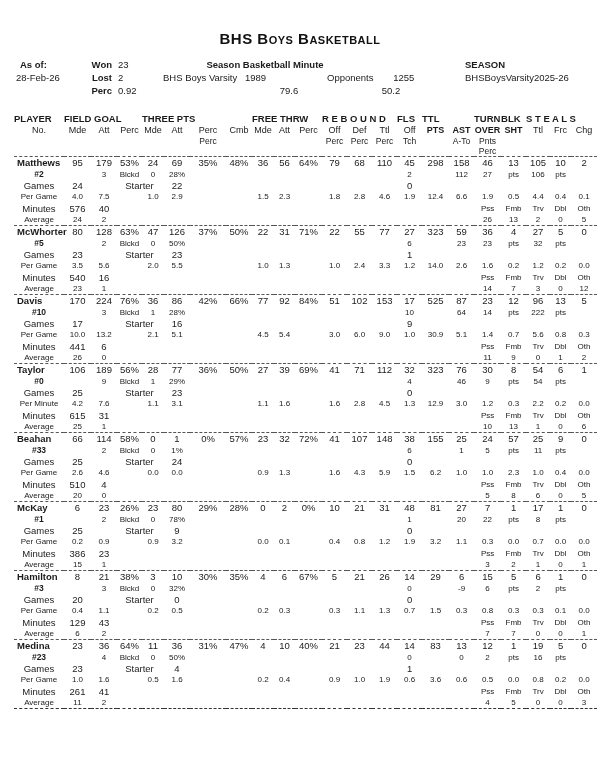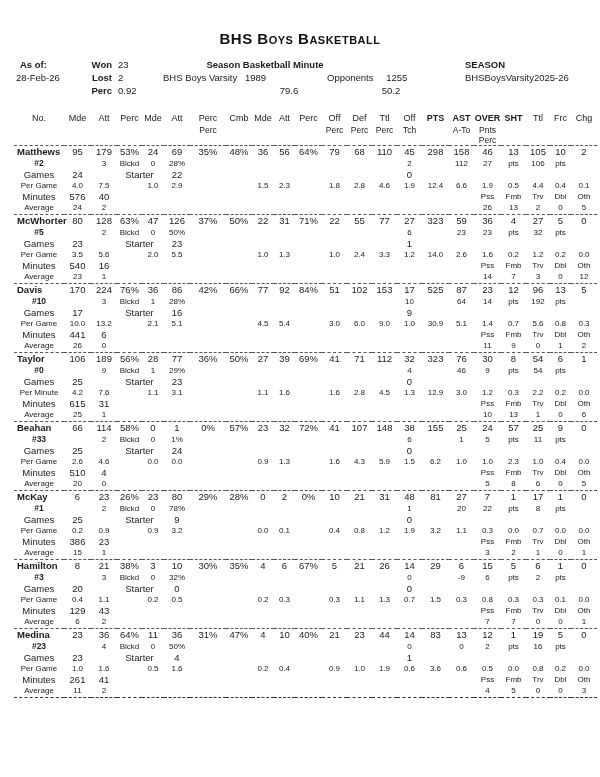--- a/index.html
+++ b/index.html
@@ -65,21 +65,21 @@
       <span class="val">0.92</span>
     </div>
 
     <div class="abs b ctr" style="left:150px;top:0;width:230px;">Season Basketball Minute</div>
     <div class="abs" style="left:163px;top:13px;">
       <span>BHS Boys Varsity</span>
       <span style="margin-left:5px;">1989</span>
     </div>
     <div class="abs" style="left:327px;top:13px;">
       <span>Opponents</span>
-      <span style="margin-left:10px;">1255</span>
+      <span style="margin-left:17px;">1255</span>
     </div>
     <div class="abs ctr" style="left:268px;top:26px;width:42px;">79.6</div>
     <div class="abs ctr" style="left:370px;top:26px;width:42px;">50.2</div>
 
     <div class="abs b" style="left:465px;top:0;">SEASON</div>
     <div class="abs" style="left:465px;top:13px;">BHSBoysVarsity2025-26</div>
   </div>
 
   <table class="stats">
     <colgroup>
@@ -101,20 +101,33 @@
         <col style="width:27px">
       <col style="width:25px">
         <col style="width:27px">
         <col style="width:25px">
         <col style="width:24px">
       <col style="width:21px">
         <col style="width:26px">
     </colgroup>
     <thead>
         <tr>
+          <th class="grp">PLAYER</th>
+          <th colspan="3" class="grp">FIELD GOAL</th>
+          <th colspan="4" class="grp">THREE PTS</th>
+          <th colspan="3" class="grp">FREE THRW</th>
+          <th colspan="3" class="grp">R E B O U N D</th>
+          <th class="grp">FLS</th>
+          <th class="grp">TTL</th>
+          <th></th>
+          <th class="grp">TURN</th>
+          <th class="grp">BLK</th>
+          <th colspan="3" class="grp">S T E A L S</th>
+        </tr>
+        <tr>
           <th>No.</th>
           <th>Mde</th>
           <th>Att</th>
           <th>Perc</th>
           <th>Mde</th>
           <th>Att</th>
           <th>Perc</th>
           <th>Cmb</th>
           <th>Mde</th>
           <th>Att</th>
@@ -504,21 +517,21 @@
           <td></td>
           <td></td>
           <td></td>
           <td></td>
           <td></td>
           <td>10</td>
           <td></td>
           <td>64</td>
           <td>14</td>
           <td>pts</td>
-          <td>192</td>
+          <td>222</td>
           <td>pts</td>
           <td></td>
         </tr>
         <tr class="games">
           <td class="rowlbl">Games</td>
           <td>17</td>
           <td></td>
           <td colspan="2" class="starter">Starter</td>
           <td>16</td>
           <td></td>

